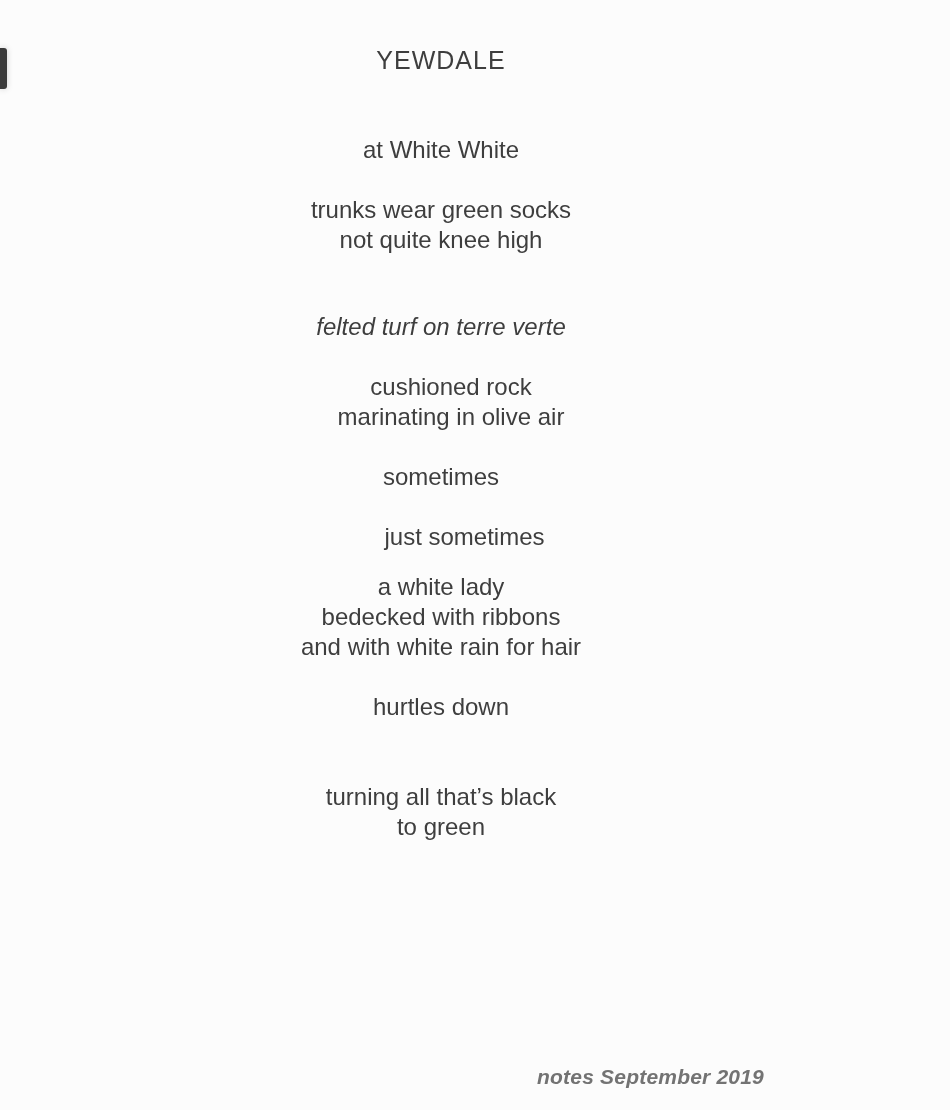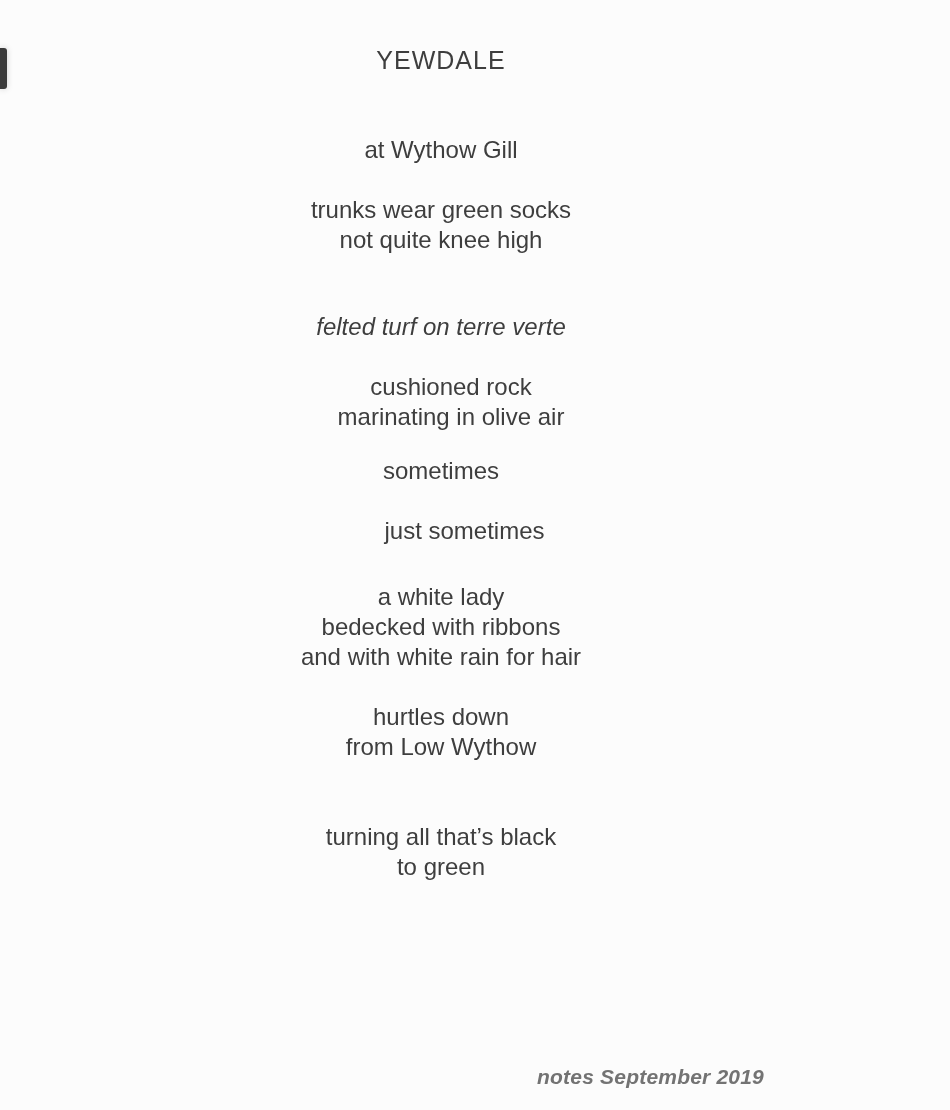--- a/index.html
+++ b/index.html
@@ -58,47 +58,46 @@
 </style>
 </head>
 <body style="background: rgb(252, 252, 252);">
 
 <div class="side-tab" style="background: rgb(59, 59, 59);"></div>
 
 <div class="poem">
   <div class="poem-title">YEWDALE</div>
   <div>
       <div class="stanza" style="margin-top: 60px;">
-        <div class="poem-line">at Wythow Gill</div>
+        <div class="poem-line">at White White</div>
       </div>
       <div class="stanza" style="margin-top: 30px;">
         <div class="poem-line">trunks wear green socks</div>
         <div class="poem-line">not quite knee high</div>
       </div>
       <div class="stanza" style="margin-top: 57px; font-style: italic;">
         <div class="poem-line">felted turf on terre verte</div>
       </div>
       <div class="stanza" style="margin-top: 30px; padding-left: 20px;">
         <div class="poem-line">cushioned rock</div>
         <div class="poem-line">marinating in olive air</div>
       </div>
-      <div class="stanza" style="margin-top: 24px;">
+      <div class="stanza" style="margin-top: 30px;">
         <div class="poem-line">sometimes</div>
       </div>
       <div class="stanza" style="margin-top: 30px; padding-left: 47px;">
         <div class="poem-line">just sometimes</div>
       </div>
-      <div class="stanza" style="margin-top: 36px;">
+      <div class="stanza" style="margin-top: 20px;">
         <div class="poem-line">a white lady</div>
         <div class="poem-line">bedecked with ribbons</div>
         <div class="poem-line">and with white rain for hair</div>
       </div>
       <div class="stanza" style="margin-top: 30px;">
         <div class="poem-line">hurtles down</div>
-        <div class="poem-line">from Low Wythow</div>
       </div>
       <div class="stanza" style="margin-top: 60px;">
         <div class="poem-line">turning all that’s black</div>
         <div class="poem-line">to green</div>
       </div>
     </div>
 </div>
 
 <div class="notes-line">notes September 2019</div>
 

